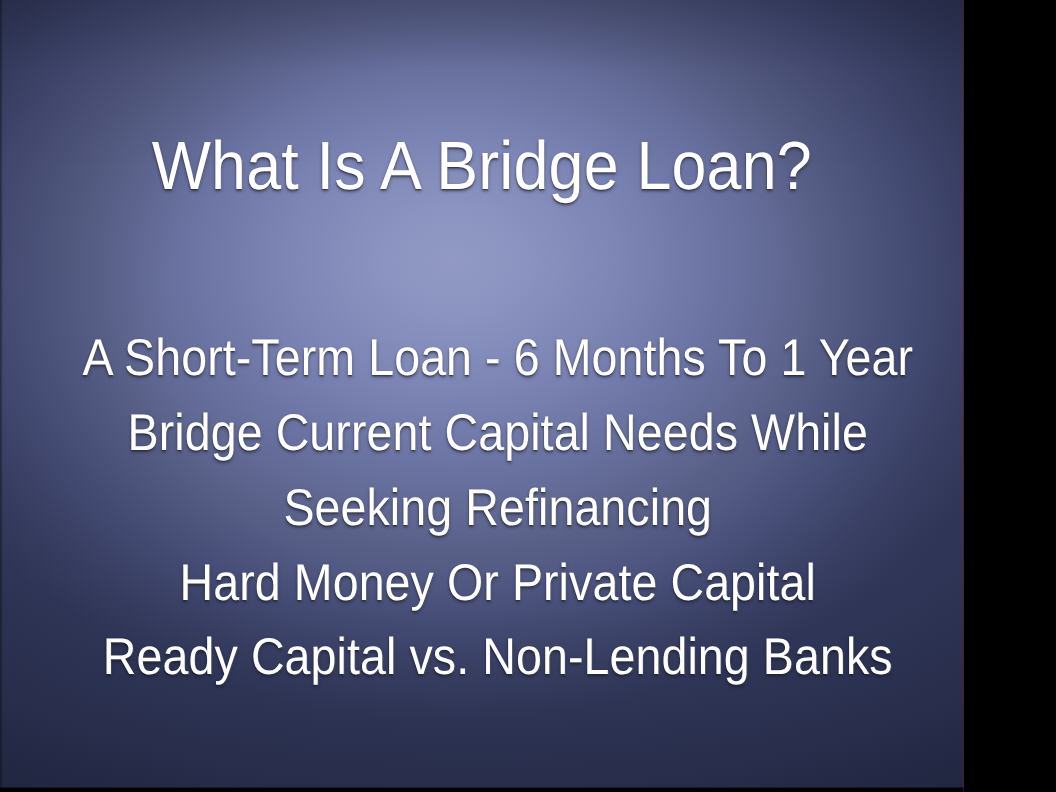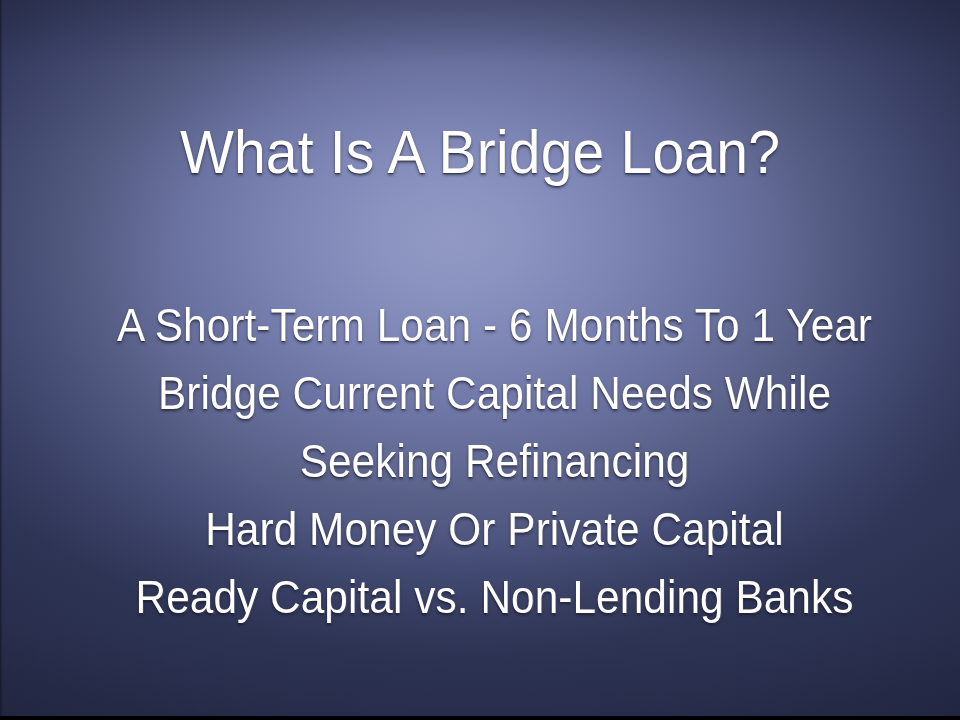--- a/index.html
+++ b/index.html
@@ -4,21 +4,21 @@
 <title>Slide</title>
 <style>
   html, body {
     margin: 0;
     padding: 0;
     background: #000;
   }
 
   #slide {
     position: relative;
-    width: 960px;
+    width: 876px;
     height: 720px;
     overflow: hidden;
     background-color: #b91c1c;
     font-family: "Liberation Sans", "DejaVu Sans", sans-serif;
     -webkit-font-smoothing: antialiased;
   }
 
   
   #slide .bg-base {
     position: absolute;

